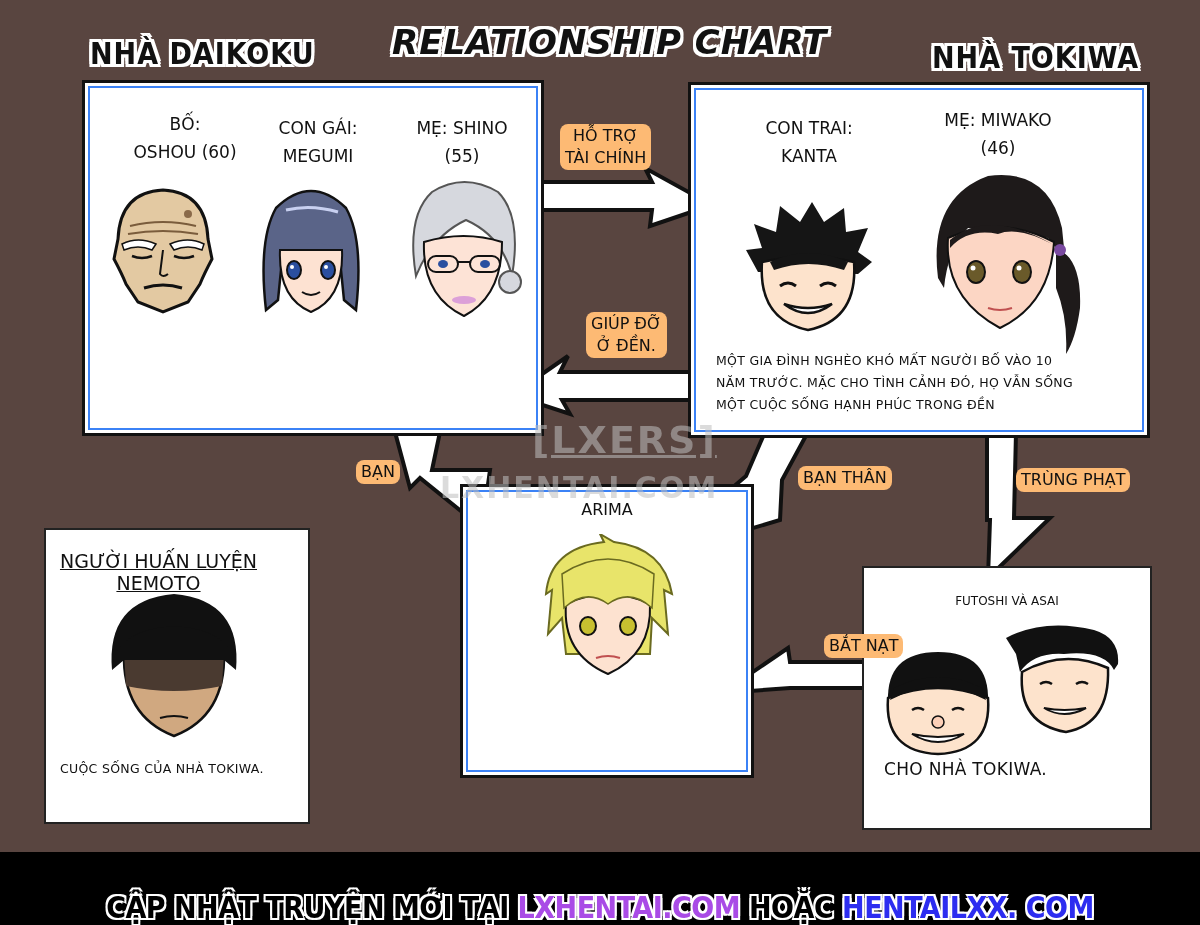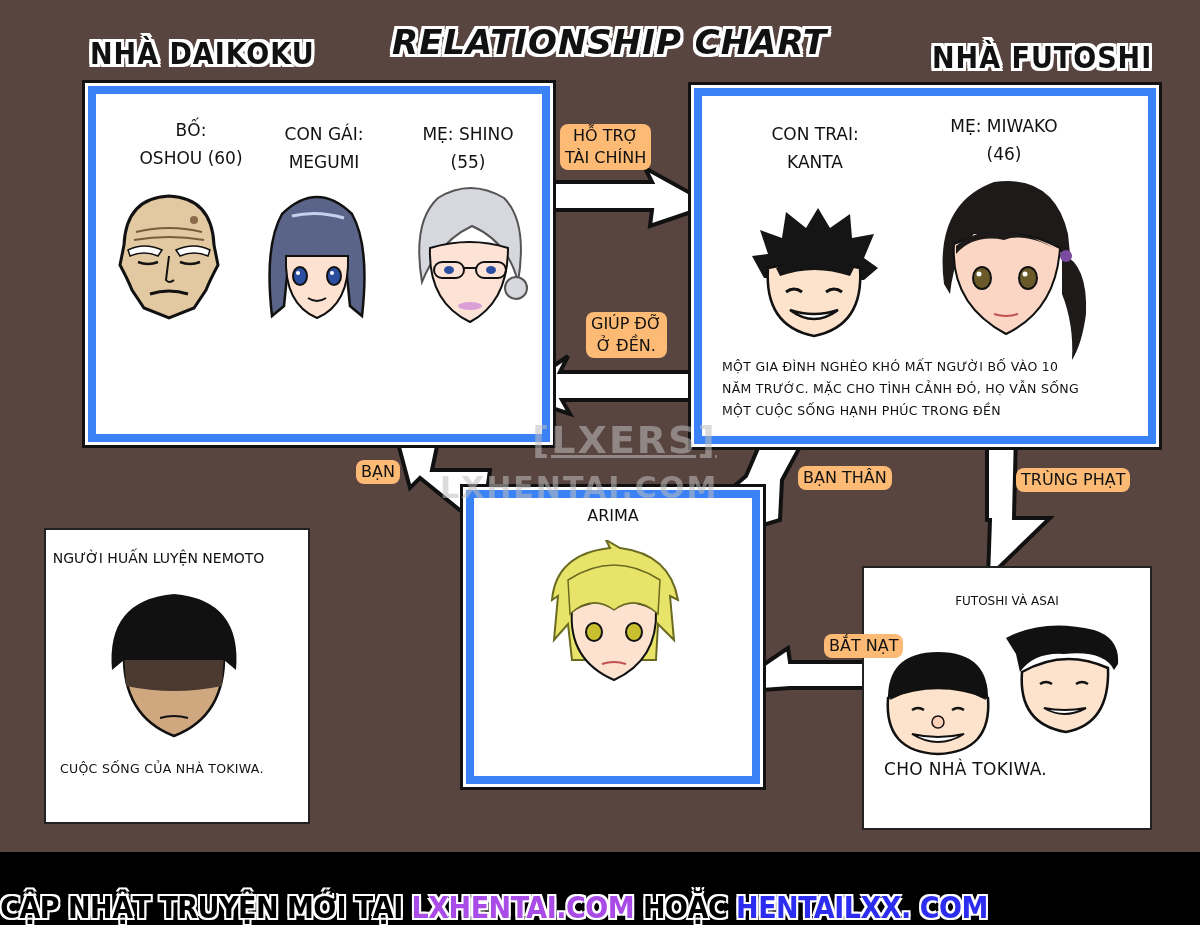--- a/index.html
+++ b/index.html
@@ -16,21 +16,21 @@
                    0 -3px 0 #fff, 0 3px 0 #fff, -3px 0 0 #fff, 3px 0 0 #fff;
       letter-spacing: 1px;
     }
     .title { left: 392px; top: 22px; font-size: 34px; font-style: italic; font-family: "DejaVu Sans", sans-serif; }
     .family-title { font-size: 30px; font-family: "DejaVu Sans Condensed", "DejaVu Sans", sans-serif; }
     #ft-daikoku { left: 90px; top: 36px; }
     #ft-tokiwa { left: 932px; top: 40px; }
 
     .panel {
       position: absolute; background: #fff;
-      border: 8px solid #3b82f6;
+      border: 2px solid #3b82f6;
       box-shadow: 0 0 0 3px #fff, 0 0 0 6px #111;
     }
     #panel-daikoku { left: 88px; top: 86px; width: 446px; height: 340px; }
     #panel-tokiwa { left: 694px; top: 88px; width: 446px; height: 340px; }
     #panel-arima { left: 466px; top: 490px; width: 278px; height: 278px; }
     #panel-nemoto { left: 44px; top: 528px; width: 262px; height: 292px; border: 2px solid #222; box-shadow: none; }
     #panel-bullies { left: 862px; top: 566px; width: 286px; height: 260px; border: 2px solid #222; box-shadow: none; }
 
     .label, .desc, .caption {
       position: absolute; color: #111; text-transform: uppercase;
@@ -49,21 +49,21 @@
     }
 
     .watermark { position: absolute; color: rgba(190,190,190,0.55); font-weight: bold; font-family: "DejaVu Sans", sans-serif; }
     #wm-1 { left: 532px; top: 418px; font-size: 38px; letter-spacing: 2px; text-decoration: underline; }
     #wm-2 { left: 440px; top: 470px; font-size: 30px; letter-spacing: 2px; }
 
     .footer {
       position: absolute; left: 0; top: 852px; width: 1200px; height: 73px; background: #000;
     }
     .footer-text {
-      position: absolute; left: 0; width: 988px; top: 890px; text-align: center;
+      position: absolute; left: 0; width: 1200px; top: 890px; text-align: center;
       font-size: 30px; font-weight: bold; line-height: 36px; font-family: "DejaVu Sans Condensed", "DejaVu Sans", sans-serif;
       letter-spacing: -0.5px;
     }
     .ft-white {
       color: #000;
       text-shadow: -2px -2px 0 #fff, 2px -2px 0 #fff, -2px 2px 0 #fff, 2px 2px 0 #fff;
     }
     .ft-purple { color: #a94be6; text-shadow: -2px -2px 0 #fff, 2px -2px 0 #fff, -2px 2px 0 #fff, 2px 2px 0 #fff; }
     .ft-blue { color: #2d2df0; text-shadow: -2px -2px 0 #fff, 2px -2px 0 #fff, -2px 2px 0 #fff, 2px 2px 0 #fff; }
   </style>
@@ -80,21 +80,21 @@
 
   <path d="M765 432 L808 432 L782 480 L780 520 L726 536 L732 488 L746 476 Z" fill="#fff" stroke="#111" stroke-width="4"></path>
 
   <path d="M987 432 L1016 432 L1014 518 L1050 518 L988 578 L990 520 L987 520 Z" fill="#fff" stroke="#111" stroke-width="4"></path>
 
   <path d="M866 662 L790 662 L788 648 L722 693 L790 688 L866 688 Z" fill="#fff" stroke="#111" stroke-width="4"></path>
 </svg>
 
 <div class="title">RELATIONSHIP CHART</div>
 <div class="family-title" id="ft-daikoku">NHÀ DAIKOKU</div>
-<div class="family-title" id="ft-tokiwa">NHÀ FUTOSHI</div>
+<div class="family-title" id="ft-tokiwa">NHÀ TOKIWA</div>
 
 <div class="panel" id="panel-daikoku">
   <div class="label" style="left:30px; top:22px; width:130px;">
     <div>BỐ:</div>
     <div>OSHOU (60)</div>
   </div>
   <div class="label" style="left:168px; top:26px; width:120px;">
     <div>CON GÁI:</div>
     <div>MEGUMI</div>
   </div>
@@ -187,21 +187,21 @@
     <path d="M6 60 Q10 14 64 8 L60 0 L74 8 Q124 14 132 60 L124 56 L128 100 L112 84 L110 120 L26 120 L22 84 L8 100 L12 56 Z" fill="#e8e46a" stroke="#6a6a20" stroke-width="2"></path>
     <path d="M26 70 Q22 120 68 140 Q112 120 110 70 Q68 50 26 70 Z" fill="#fde2d0" stroke="#111" stroke-width="2"></path>
     <path d="M22 40 Q68 10 114 40 L112 74 Q90 54 68 70 Q46 54 24 74 Z" fill="#e8e46a" stroke="#6a6a20" stroke-width="1.5"></path>
     <ellipse cx="48" cy="92" rx="8" ry="9" fill="#c8c030" stroke="#111" stroke-width="2"></ellipse>
     <ellipse cx="88" cy="92" rx="8" ry="9" fill="#c8c030" stroke="#111" stroke-width="2"></ellipse>
     <path d="M56 124 Q68 120 80 124" stroke="#c05050" stroke-width="2" fill="none"></path>
   </svg>
 </div>
 
 <div class="panel" id="panel-nemoto">
-  <div class="caption" style="left:0; top:20px; width:225px; font-size:14px;">NGƯỜI HUẤN LUYỆN NEMOTO</div>
+  <div class="caption" style="left:0; top:20px; width:225px; font-size:19px;text-decoration:underline;">NGƯỜI HUẤN LUYỆN NEMOTO</div>
   <svg class="face" style="left:58px; top:60px;" width="140" height="150" viewBox="0 0 140 150">
     <path d="M8 80 Q2 10 70 4 Q138 10 132 80 L126 64 L14 64 Z" fill="#111"></path>
     <path d="M20 62 Q18 126 70 146 Q122 126 120 62 Z" fill="#d0a880" stroke="#111" stroke-width="2.5"></path>
     <path d="M20 62 L120 62 L118 96 Q70 106 22 96 Z" fill="#4a3a30"></path>
     <path d="M8 80 Q10 40 70 36 Q130 40 132 80 L120 70 L20 70 Z" fill="#111"></path>
     <path d="M56 128 Q70 124 84 128" stroke="#111" stroke-width="2" fill="none"></path>
   </svg>
   <div class="desc" style="left:14px; top:228px; width:240px;">
     <div>CUỘC SỐNG CỦA NHÀ TOKIWA.</div>
   </div>

